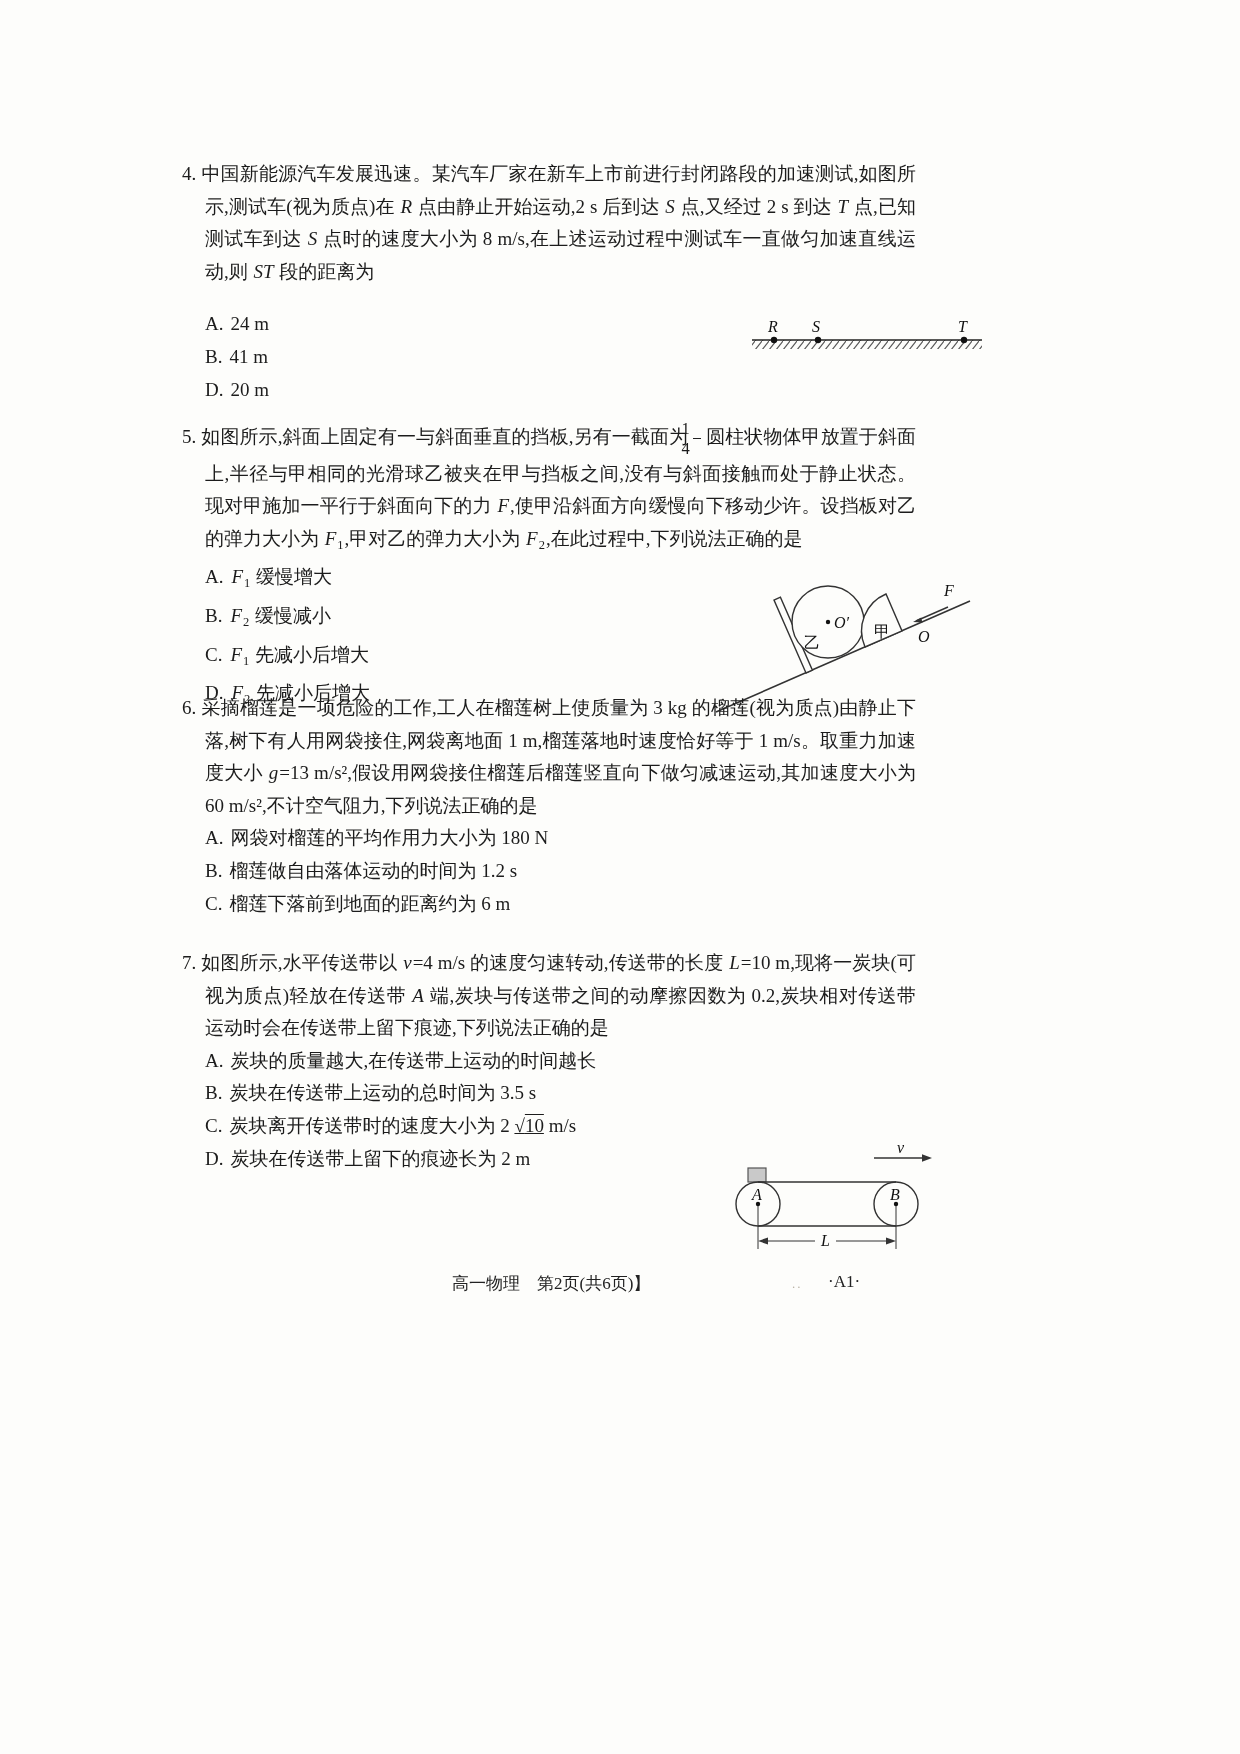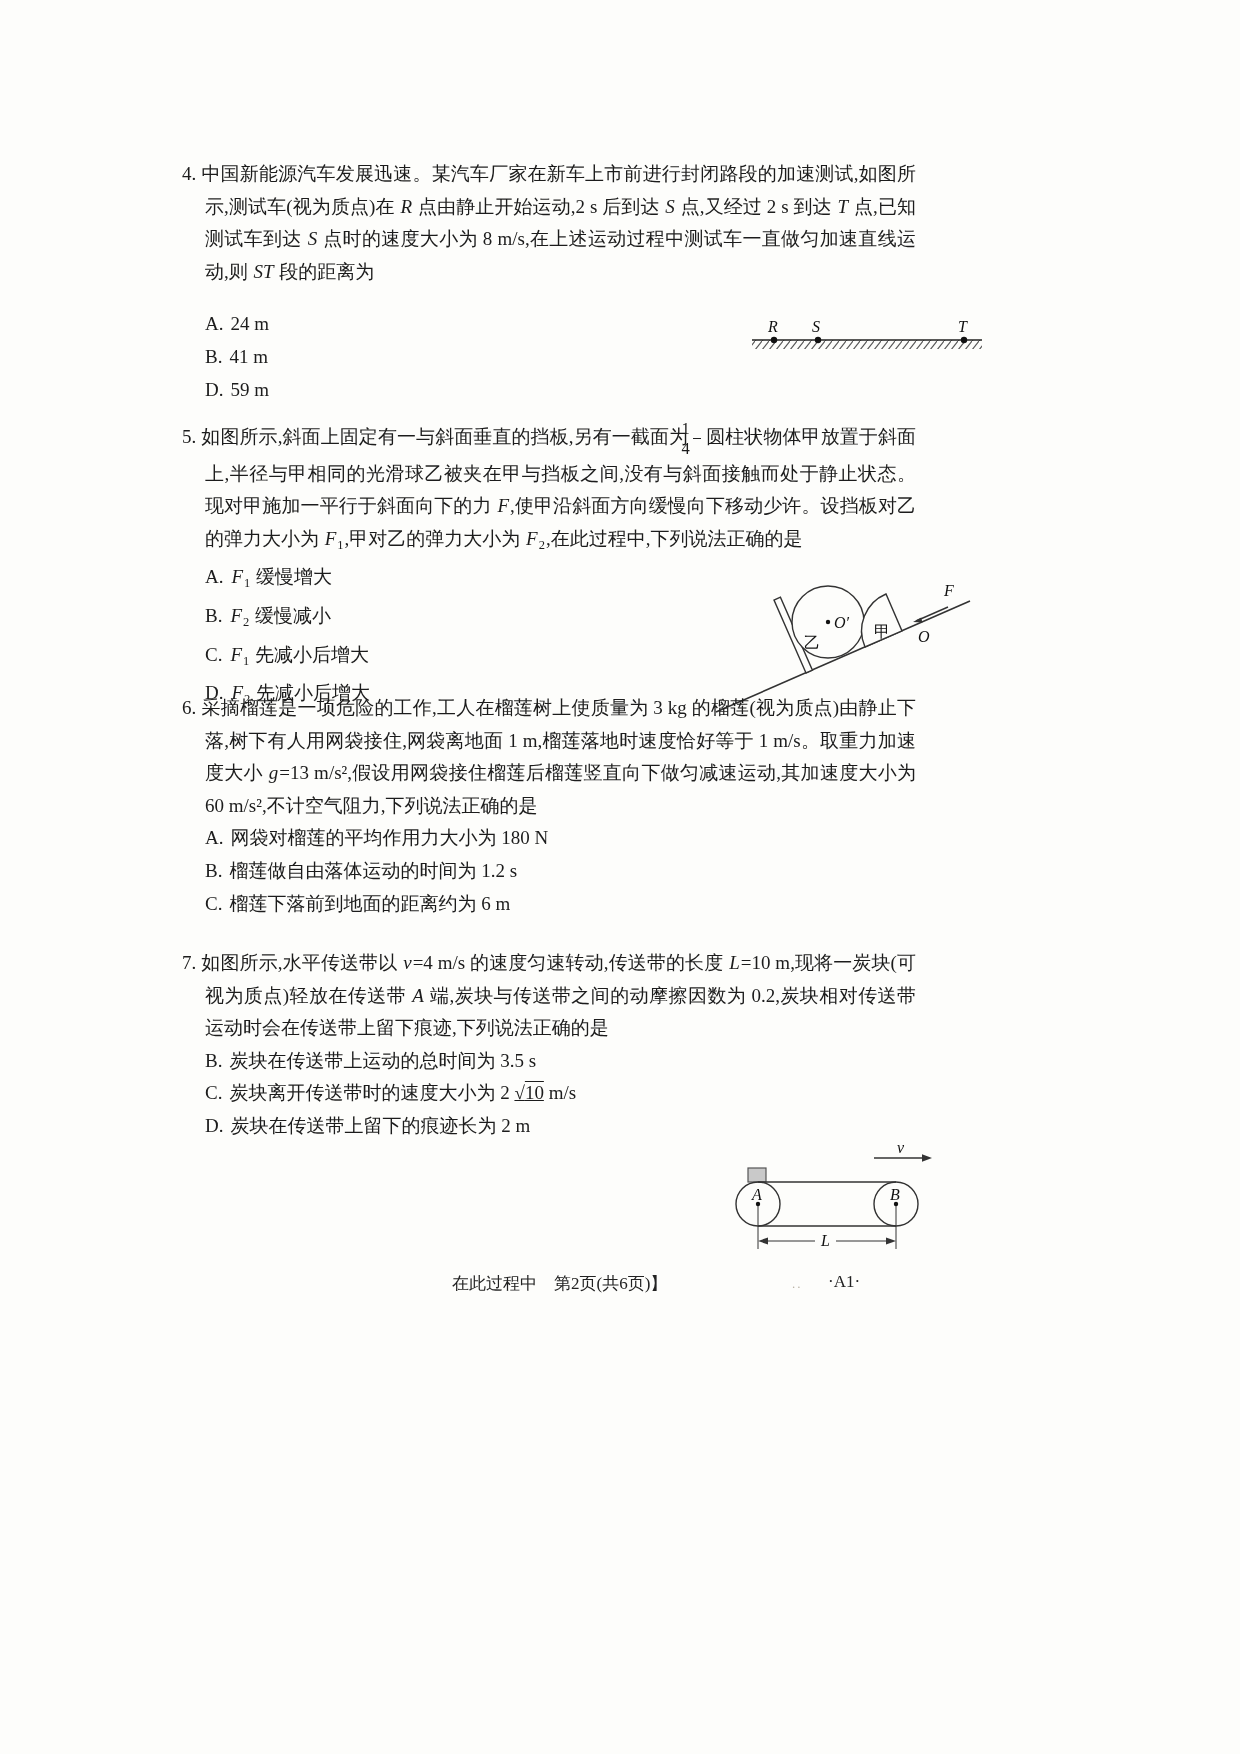--- a/index.html
+++ b/index.html
@@ -33,21 +33,21 @@
 </style>
 </head>
 <body>
 
 <div class="page">
 
   <section class="q" style="top:158px;">
     <p class="stem"><span class="qnum">4.</span><span><span>中国新能源汽车发展迅速。某汽车厂家在新车上市前进行封闭路段的加速测试,如图所示,测试车(视为质点)在 </span><span class="seg-var">R</span><span> 点由静止开始运动,2 s 后到达 </span><span class="seg-var">S</span><span> 点,又经过 2 s 到达 </span><span class="seg-var">T</span><span> 点,已知测试车到达 </span><span class="seg-var">S</span><span> 点时的速度大小为 8 m/s,在上述运动过程中测试车一直做匀加速直线运动,则 </span><span class="seg-var">ST</span><span> 段的距离为</span></span></p>
     <div class="opt" style="margin-top:20px;"><span class="opt-label">A.</span><span class="opt-text"><span>24 m</span></span></div>
     <div class="opt"><span class="opt-label">B.</span><span class="opt-text"><span>41 m</span></span></div>
-    <div class="opt"><span class="opt-label">D.</span><span class="opt-text"><span>59 m</span></span></div>
+    <div class="opt"><span class="opt-label">D.</span><span class="opt-text"><span>20 m</span></span></div>
   </section>
 
   <svg class="fig" style="left:748px; top:314px;" width="240" height="46">
     <defs>
       <pattern id="hatch" width="7" height="9" patternUnits="userSpaceOnUse">
         <line x1="0" y1="9" x2="7" y2="0" stroke="#555" stroke-width="1.1"></line>
       </pattern>
     </defs>
     <rect x="4" y="26" width="230" height="9" fill="url(#hatch)"></rect>
     <line x1="4" y1="26" x2="234" y2="26" stroke="#222" stroke-width="1.7"></line>
@@ -84,20 +84,21 @@
 
   <section class="q" style="top:692px;">
     <p class="stem"><span class="qnum">6.</span><span><span>采摘榴莲是一项危险的工作,工人在榴莲树上使质量为 3 kg 的榴莲(视为质点)由静止下落,树下有人用网袋接住,网袋离地面 1 m,榴莲落地时速度恰好等于 1 m/s。取重力加速度大小 </span><span class="seg-var">g</span><span>=13 m/s²,假设用网袋接住榴莲后榴莲竖直向下做匀减速运动,其加速度大小为 60 m/s²,不计空气阻力,下列说法正确的是</span></span></p>
     <div class="opt"><span class="opt-label">A.</span><span class="opt-text"><span>网袋对榴莲的平均作用力大小为 180 N</span></span></div>
     <div class="opt"><span class="opt-label">B.</span><span class="opt-text"><span>榴莲做自由落体运动的时间为 1.2 s</span></span></div>
     <div class="opt"><span class="opt-label">C.</span><span class="opt-text"><span>榴莲下落前到地面的距离约为 6 m</span></span></div>
   </section>
 
   <section class="q" style="top:947px;">
     <p class="stem"><span class="qnum">7.</span><span><span>如图所示,水平传送带以 </span><span class="seg-var">v</span><span>=4 m/s 的速度匀速转动,传送带的长度 </span><span class="seg-var">L</span><span>=10 m,现将一炭块(可视为质点)轻放在传送带 </span><span class="seg-var">A</span><span> 端,炭块与传送带之间的动摩擦因数为 0.2,炭块相对传送带运动时会在传送带上留下痕迹,下列说法正确的是</span></span></p>
+    <div class="opt"><span class="opt-label">A.</span><span class="opt-text"><span>炭块的质量越大,在传送带上运动的时间越长</span></span></div>
     <div class="opt"><span class="opt-label">B.</span><span class="opt-text"><span>炭块在传送带上运动的总时间为 3.5 s</span></span></div>
     <div class="opt"><span class="opt-label">C.</span><span class="opt-text"><span>炭块离开传送带时的速度大小为 2 </span><span class="rsqrt">√<span class="rad">10</span></span><span> m/s</span></span></div>
     <div class="opt"><span class="opt-label">D.</span><span class="opt-text"><span>炭块在传送带上留下的痕迹长为 2 m</span></span></div>
   </section>
 
   <svg class="fig" style="left:712px; top:1142px;" width="230" height="118">
     <line x1="162" y1="16" x2="213" y2="16" stroke="#333" stroke-width="1.4"></line>
     <polygon points="220,16 210,12.2 210,19.8" fill="#333"></polygon>
     <text class="fig-var" x="185" y="11">v</text>
     <rect x="36" y="26" width="18" height="14" fill="#c9c9c9" stroke="#555" stroke-width="1.2"></rect>
@@ -111,17 +112,17 @@
     <text class="fig-var" x="178" y="58" font-size="15">B</text>
     <line x1="46" y1="64" x2="46" y2="107" stroke="#333" stroke-width="1"></line>
     <line x1="184" y1="64" x2="184" y2="107" stroke="#333" stroke-width="1"></line>
     <polygon points="46,99 56,95.5 56,102.5" fill="#333"></polygon>
     <line x1="55" y1="99" x2="103" y2="99" stroke="#333" stroke-width="1.2"></line>
     <text class="fig-var" x="109" y="104">L</text>
     <line x1="124" y1="99" x2="175" y2="99" stroke="#333" stroke-width="1.2"></line>
     <polygon points="184,99 174,95.5 174,102.5" fill="#333"></polygon>
   </svg>
 
-  <span class="footer-left" style="left:452px; top:1272px;">在此过程中　第2页(共6页)】</span>
+  <span class="footer-left" style="left:452px; top:1272px;">高一物理　第2页(共6页)】</span>
   <span class="footer-mark" style="left:792px; top:1276px;">..</span>
   <span class="footer-right" style="left:828px; top:1272px;">·A1·</span>
 
 </div>
 
 </body></html>

